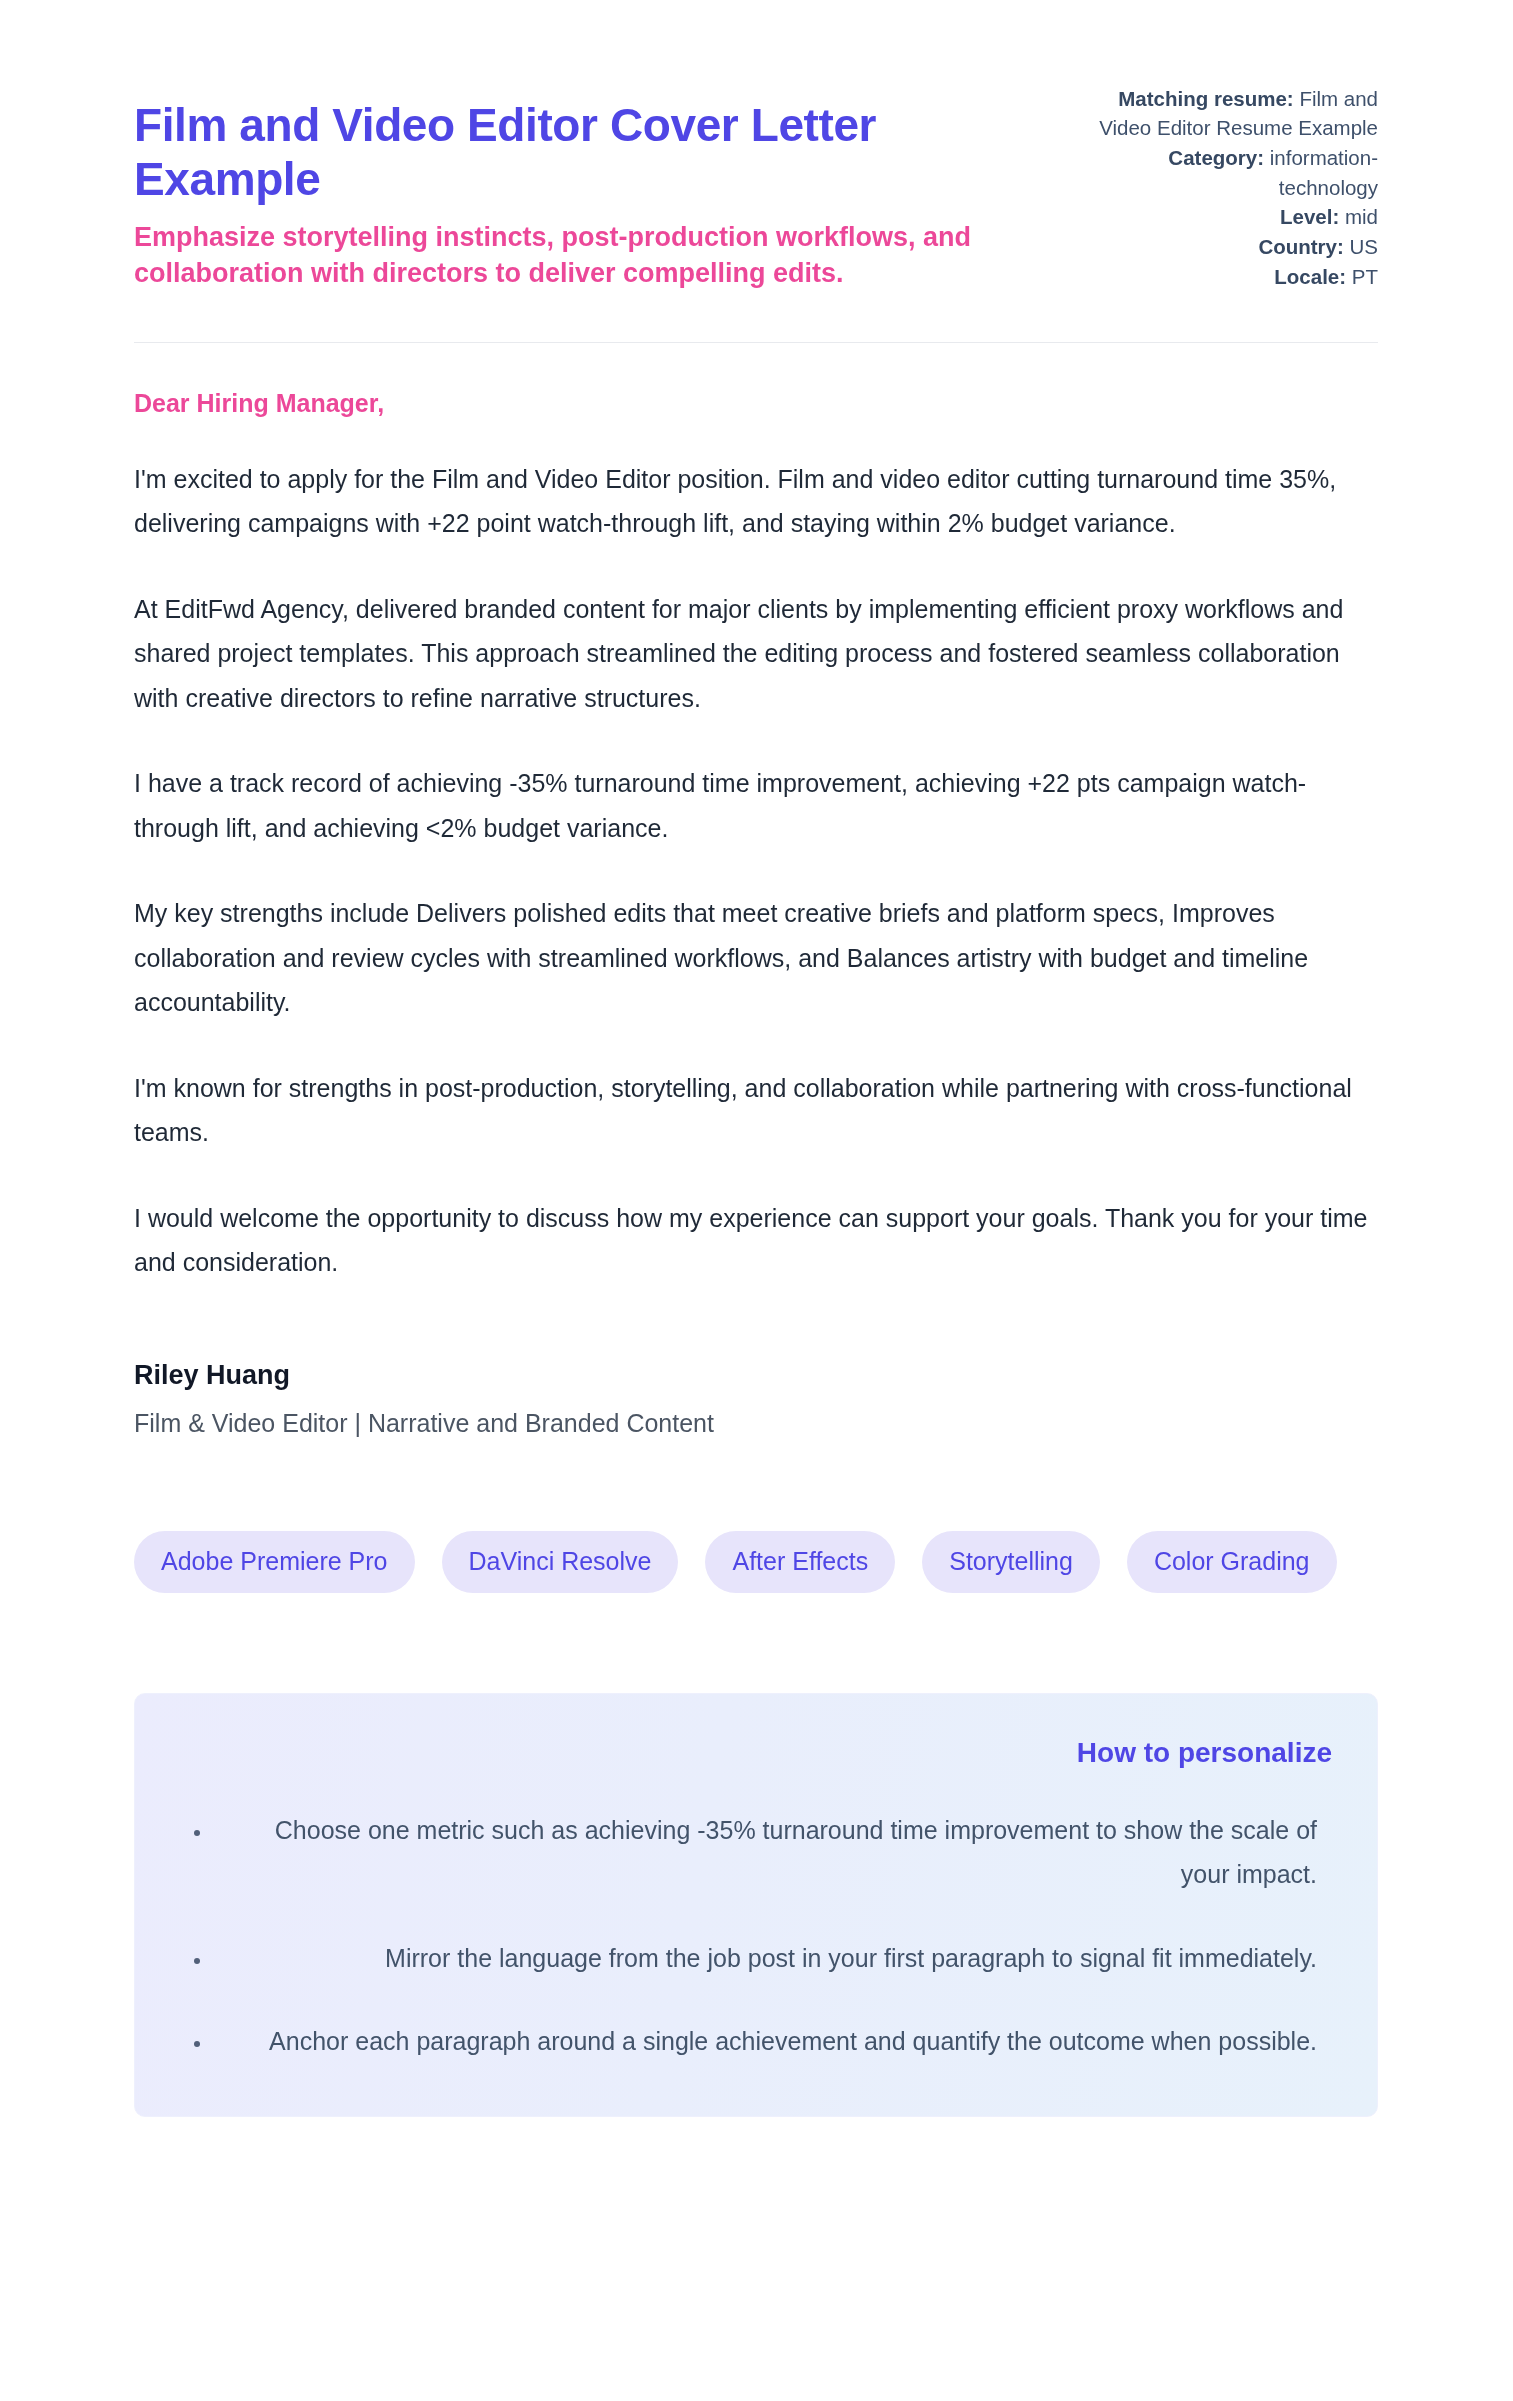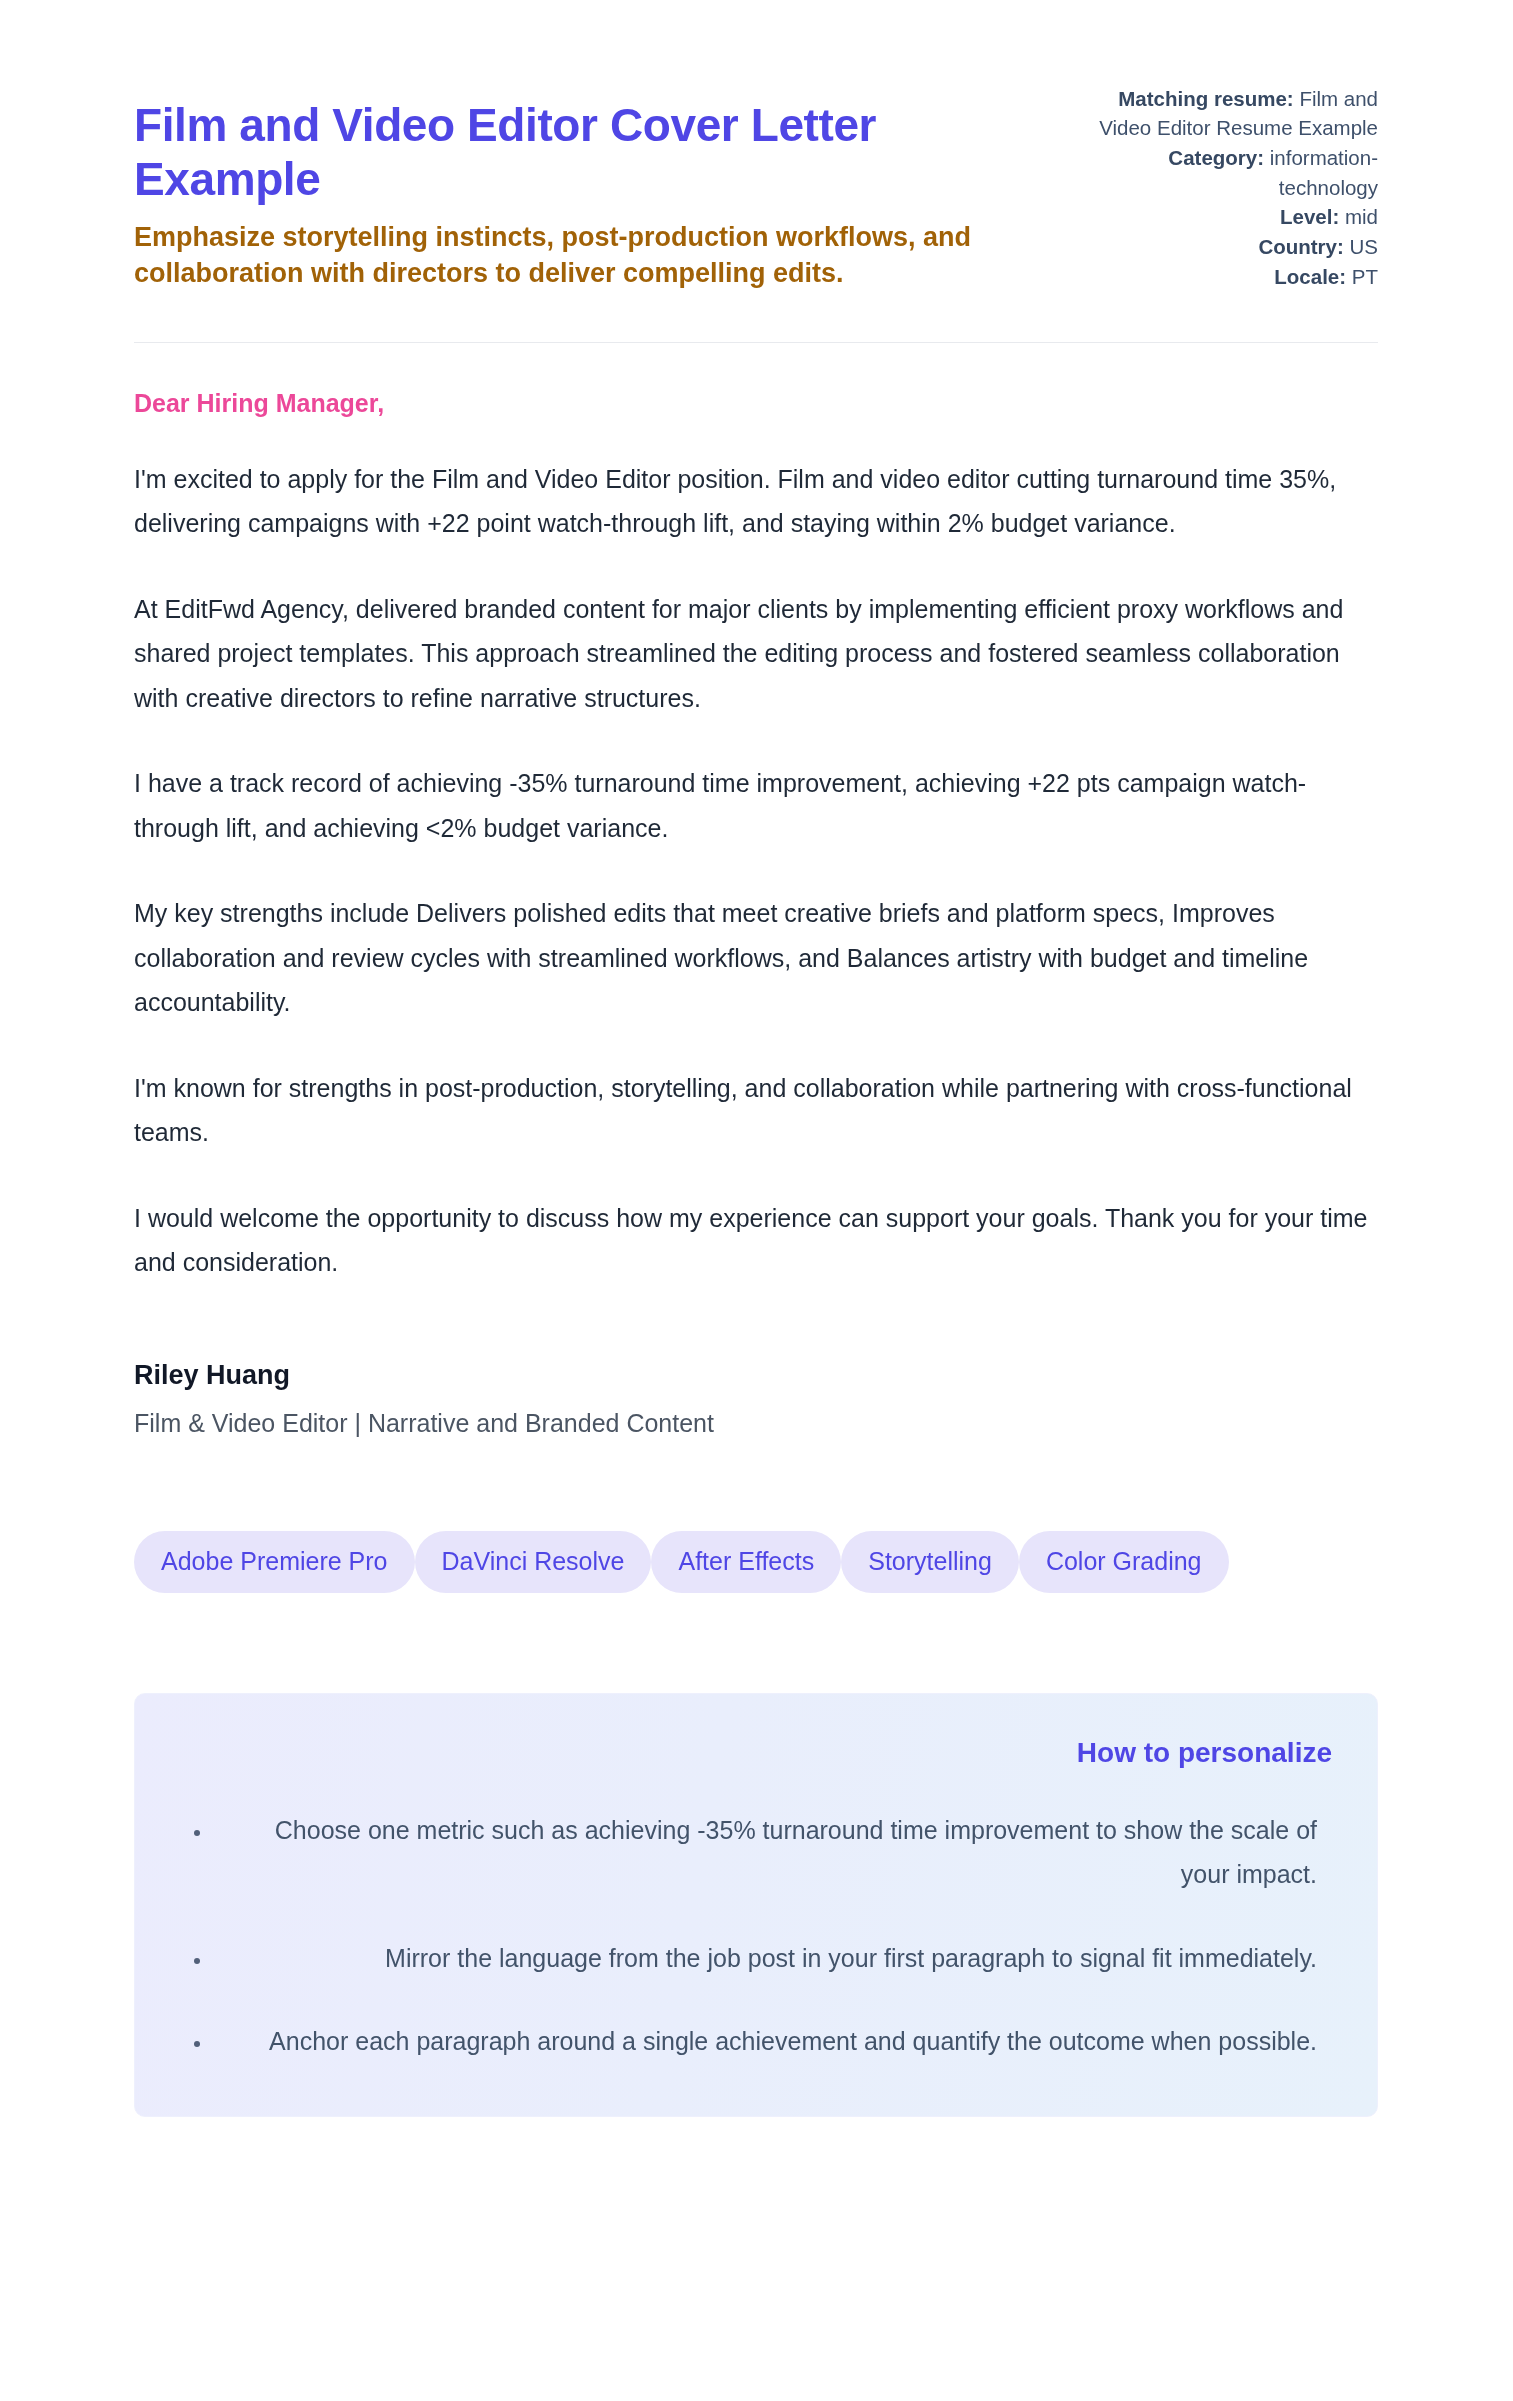--- a/index.html
+++ b/index.html
@@ -26,21 +26,21 @@
   .header-left { max-width: 899px; }
   .page-title {
     color: #4f46e5;
     font-size: 46px;
     line-height: 1.18;
     font-weight: 700;
     letter-spacing: -0.4px;
   }
   .page-subtitle {
     margin-top: 12.5px;
-    color: #a16207;
+    color: #ec4899;
     font-size: 27px;
     line-height: 1.35;
     font-weight: 700;
     max-width: 881px;
   }
   .meta {
     width: 283px;
     flex: 0 0 auto;
     text-align: right;
     color: #3e506b;
@@ -80,20 +80,21 @@
     margin-top: 18px;
     font-size: 25px;
     color: #4b5563;
   }
 
   
   .tags {
     margin-top: 93px;
     display: flex;
     flex-wrap: wrap;
+    gap: 27px;
   }
   .tag {
     background: #e7e4fb;
     color: #4f46e5;
     font-size: 25px;
     line-height: 1;
     padding: 18.7px 27px;
     border-radius: 889px;
     white-space: nowrap;
   }

